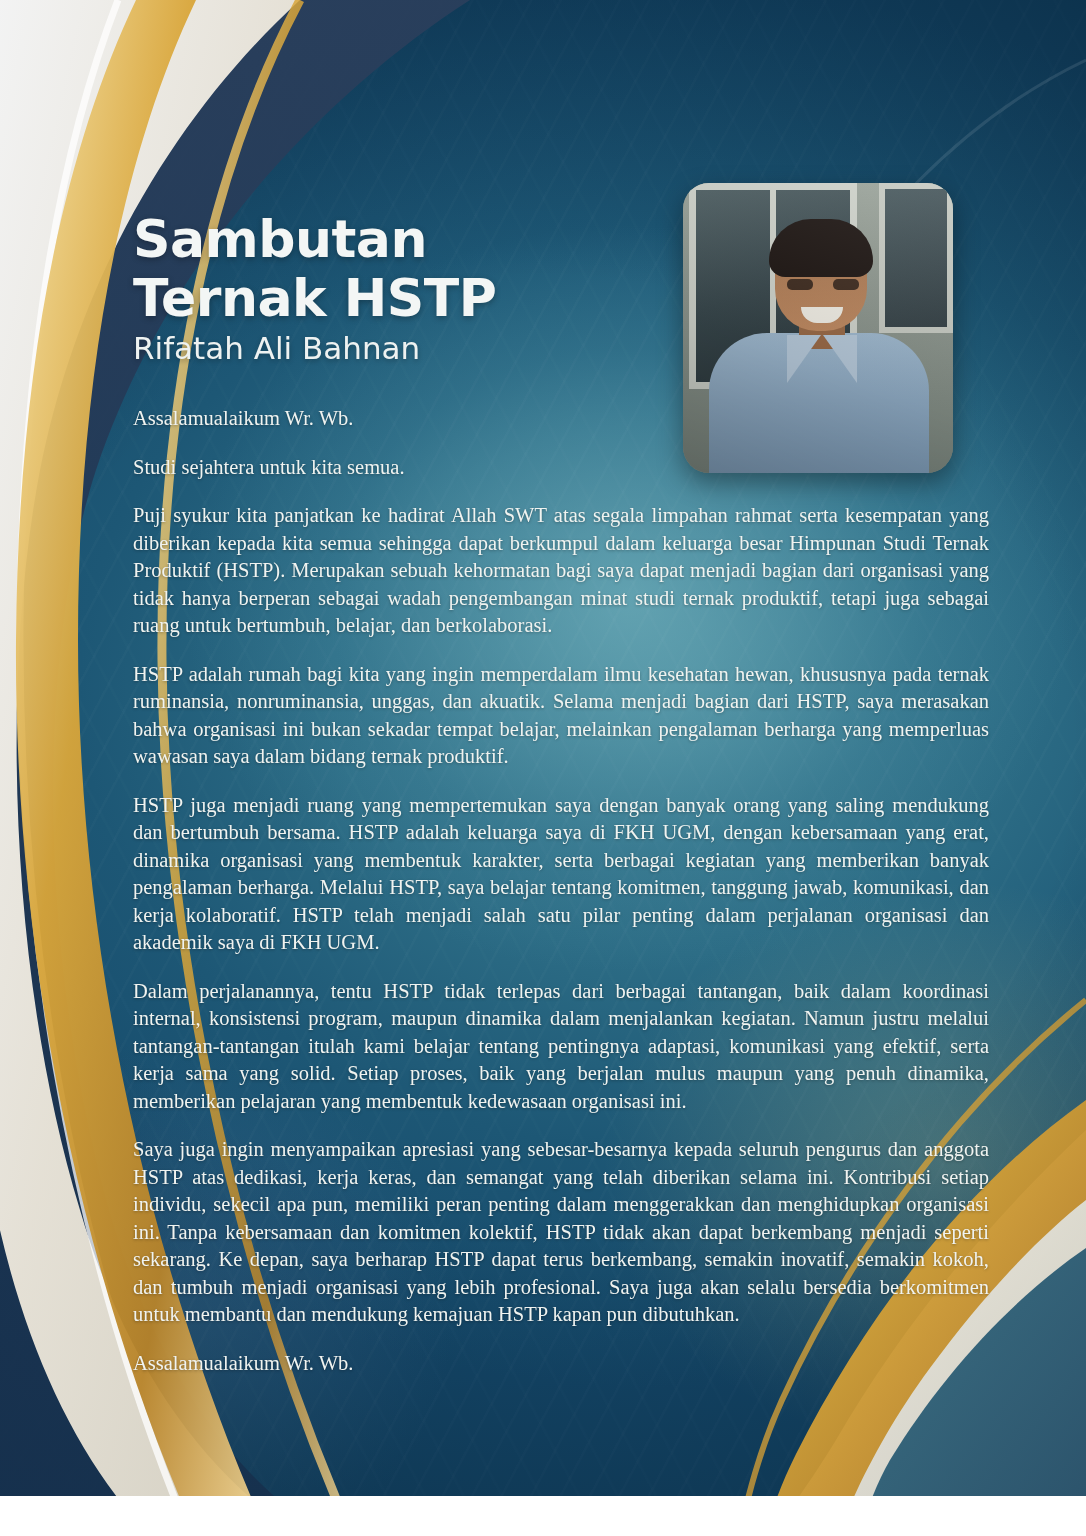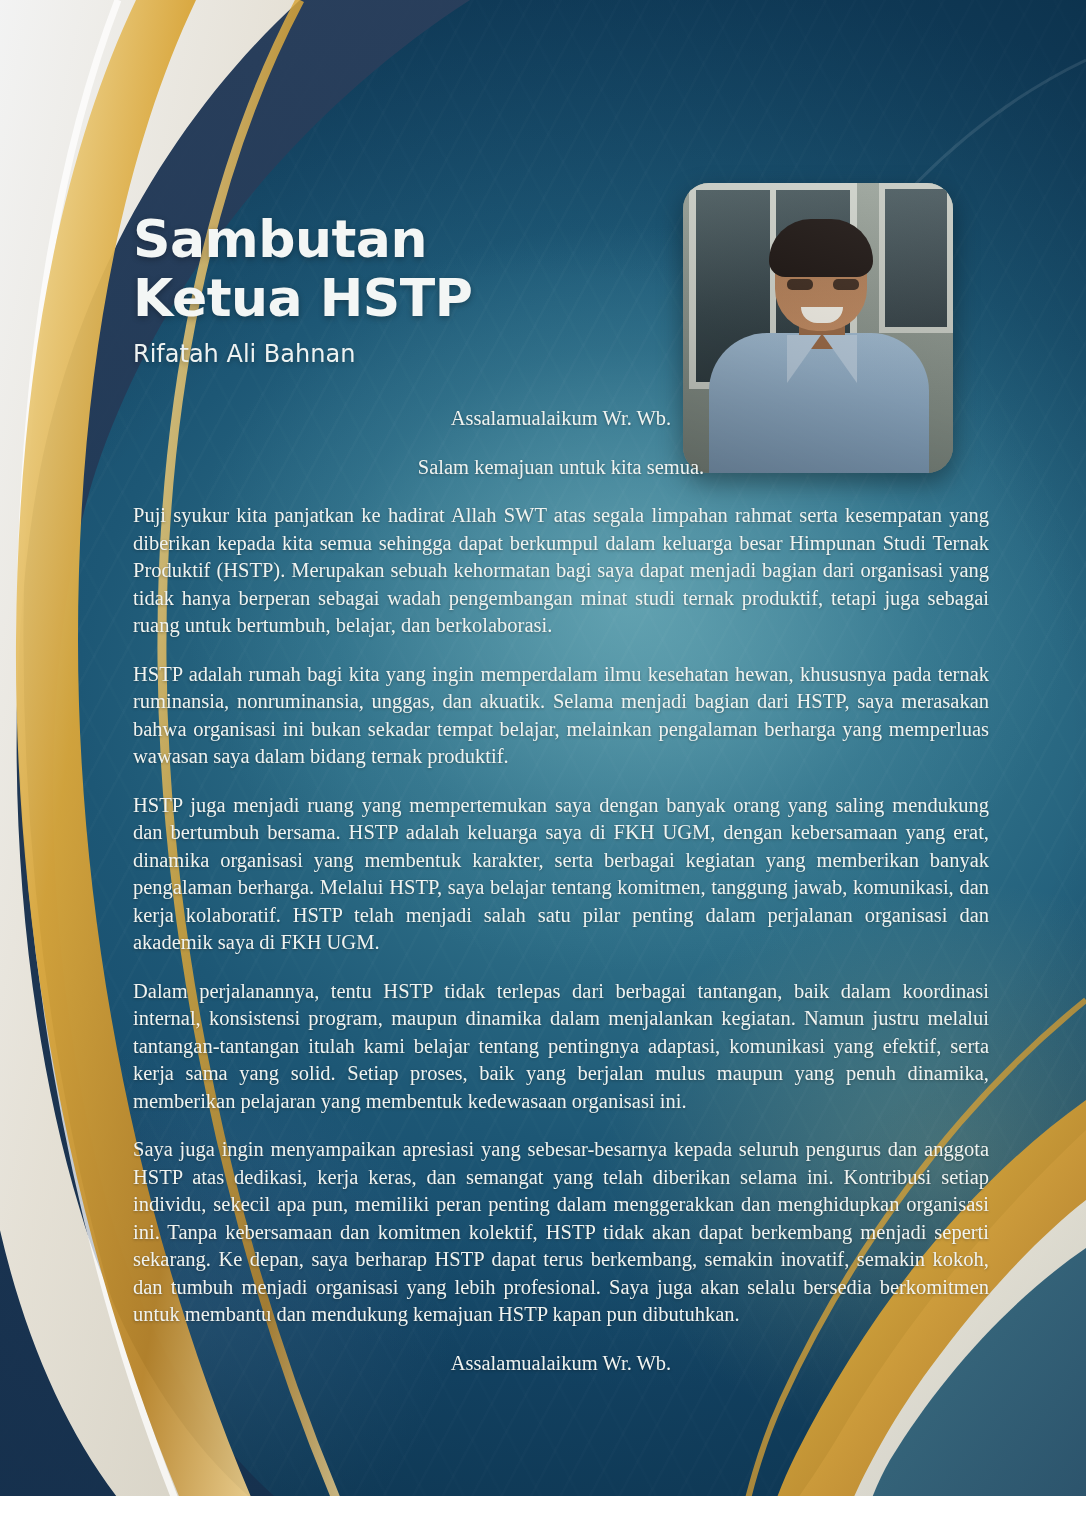--- a/index.html
+++ b/index.html
@@ -72,24 +72,23 @@
   .headline .line {
     font-family: "DejaVu Sans", sans-serif;
     font-weight: bold;
     font-size: 52px;
     line-height: 59px;
     color: #f3f6f5;
     letter-spacing: -0.5px;
     text-shadow: 0 2px 6px rgba(0,0,0,0.30);
   }
   .headline .subname {
-    margin-top: 6px;
     font-family: "DejaVu Sans", sans-serif;
     font-weight: normal;
-    font-size: 24px;
+    font-size: 31px;
     line-height: 40px;
     color: #eef2f1;
     text-shadow: 0 2px 5px rgba(0,0,0,0.28);
   }
 
   .photo-frame {
     position: absolute;
     left: 683px;
     top: 183px;
     width: 270px;
@@ -226,21 +225,21 @@
     font-family: "Liberation Serif", serif;
     font-size: 20.5px;
     line-height: 27.5px;
     text-align: justify;
     text-shadow: 0 1px 3px rgba(0,0,0,0.32);
   }
   .body-text p {
     margin: 0 0 21px 0;
   }
   .body-text p.short {
-    text-align: center;
+    text-align: left;
   }
 </style>
 </head>
 <body>
 
 <div class="page">
 
   <div class="bg-base"></div>
   <div class="bg-glow"></div>
   <div class="bg-streaks"></div>
@@ -288,21 +287,21 @@
 
     <path d="M1086,1000 C950,1110 846,1260 782,1400 C760,1448 746,1502 740,1536" fill="none" stroke="url(#goldGrad)" stroke-width="6" opacity="0.8"></path>
 
     <path d="M1086,60 C960,120 860,230 800,340" fill="none" stroke="#ffffff" stroke-width="3" opacity="0.10"></path>
   </svg>
 
   <div class="content">
 
     <div class="headline">
       <div class="line">Sambutan</div>
-      <div class="line">Ketua HSTP</div>
+      <div class="line">Ternak HSTP</div>
       <div class="subname">Rifatah Ali Bahnan</div>
     </div>
 
     <div class="photo-frame">
       <div class="photo-inner">
         <div class="ph-wall"></div>
         <div class="ph-window"></div>
         <div class="ph-window2"></div>
         <div class="ph-shirt"></div>
         <div class="ph-neck"></div>
@@ -312,21 +311,21 @@
         <div class="ph-hair"></div>
         <div class="ph-glass ph-eyeL"></div>
         <div class="ph-glass ph-eyeR"></div>
         <div class="ph-smile"></div>
         <div class="ph-shade"></div>
       </div>
     </div>
 
     <div class="body-text">
       <p class="short">Assalamualaikum Wr. Wb.</p>
-      <p class="short">Salam kemajuan untuk kita semua.</p>
+      <p class="short">Studi sejahtera untuk kita semua.</p>
       <p>Puji syukur kita panjatkan ke hadirat Allah SWT atas segala limpahan rahmat serta kesempatan yang diberikan kepada kita semua sehingga dapat berkumpul dalam keluarga besar Himpunan Studi Ternak Produktif (HSTP). Merupakan sebuah kehormatan bagi saya dapat menjadi bagian dari organisasi yang tidak hanya berperan sebagai wadah pengembangan minat studi ternak produktif, tetapi juga sebagai ruang untuk bertumbuh, belajar, dan berkolaborasi.</p>
       <p>HSTP adalah rumah bagi kita yang ingin memperdalam ilmu kesehatan hewan, khususnya pada ternak ruminansia, nonruminansia, unggas, dan akuatik. Selama menjadi bagian dari HSTP, saya merasakan bahwa organisasi ini bukan sekadar tempat belajar, melainkan pengalaman berharga yang memperluas wawasan saya dalam bidang ternak produktif.</p>
       <p>HSTP juga menjadi ruang yang mempertemukan saya dengan banyak orang yang saling mendukung dan bertumbuh bersama. HSTP adalah keluarga saya di FKH UGM, dengan kebersamaan yang erat, dinamika organisasi yang membentuk karakter, serta berbagai kegiatan yang memberikan banyak pengalaman berharga. Melalui HSTP, saya belajar tentang komitmen, tanggung jawab, komunikasi, dan kerja kolaboratif. HSTP telah menjadi salah satu pilar penting dalam perjalanan organisasi dan akademik saya di FKH UGM.</p>
       <p>Dalam perjalanannya, tentu HSTP tidak terlepas dari berbagai tantangan, baik dalam koordinasi internal, konsistensi program, maupun dinamika dalam menjalankan kegiatan. Namun justru melalui tantangan-tantangan itulah kami belajar tentang pentingnya adaptasi, komunikasi yang efektif, serta kerja sama yang solid. Setiap proses, baik yang berjalan mulus maupun yang penuh dinamika, memberikan pelajaran yang membentuk kedewasaan organisasi ini.</p>
       <p>Saya juga ingin menyampaikan apresiasi yang sebesar-besarnya kepada seluruh pengurus dan anggota HSTP atas dedikasi, kerja keras, dan semangat yang telah diberikan selama ini. Kontribusi setiap individu, sekecil apa pun, memiliki peran penting dalam menggerakkan dan menghidupkan organisasi ini. Tanpa kebersamaan dan komitmen kolektif, HSTP tidak akan dapat berkembang menjadi seperti sekarang. Ke depan, saya berharap HSTP dapat terus berkembang, semakin inovatif, semakin kokoh, dan tumbuh menjadi organisasi yang lebih profesional. Saya juga akan selalu bersedia berkomitmen untuk membantu dan mendukung kemajuan HSTP kapan pun dibutuhkan.</p>
       <p class="short">Assalamualaikum Wr. Wb.</p>
     </div>
 
   </div>
 </div>

